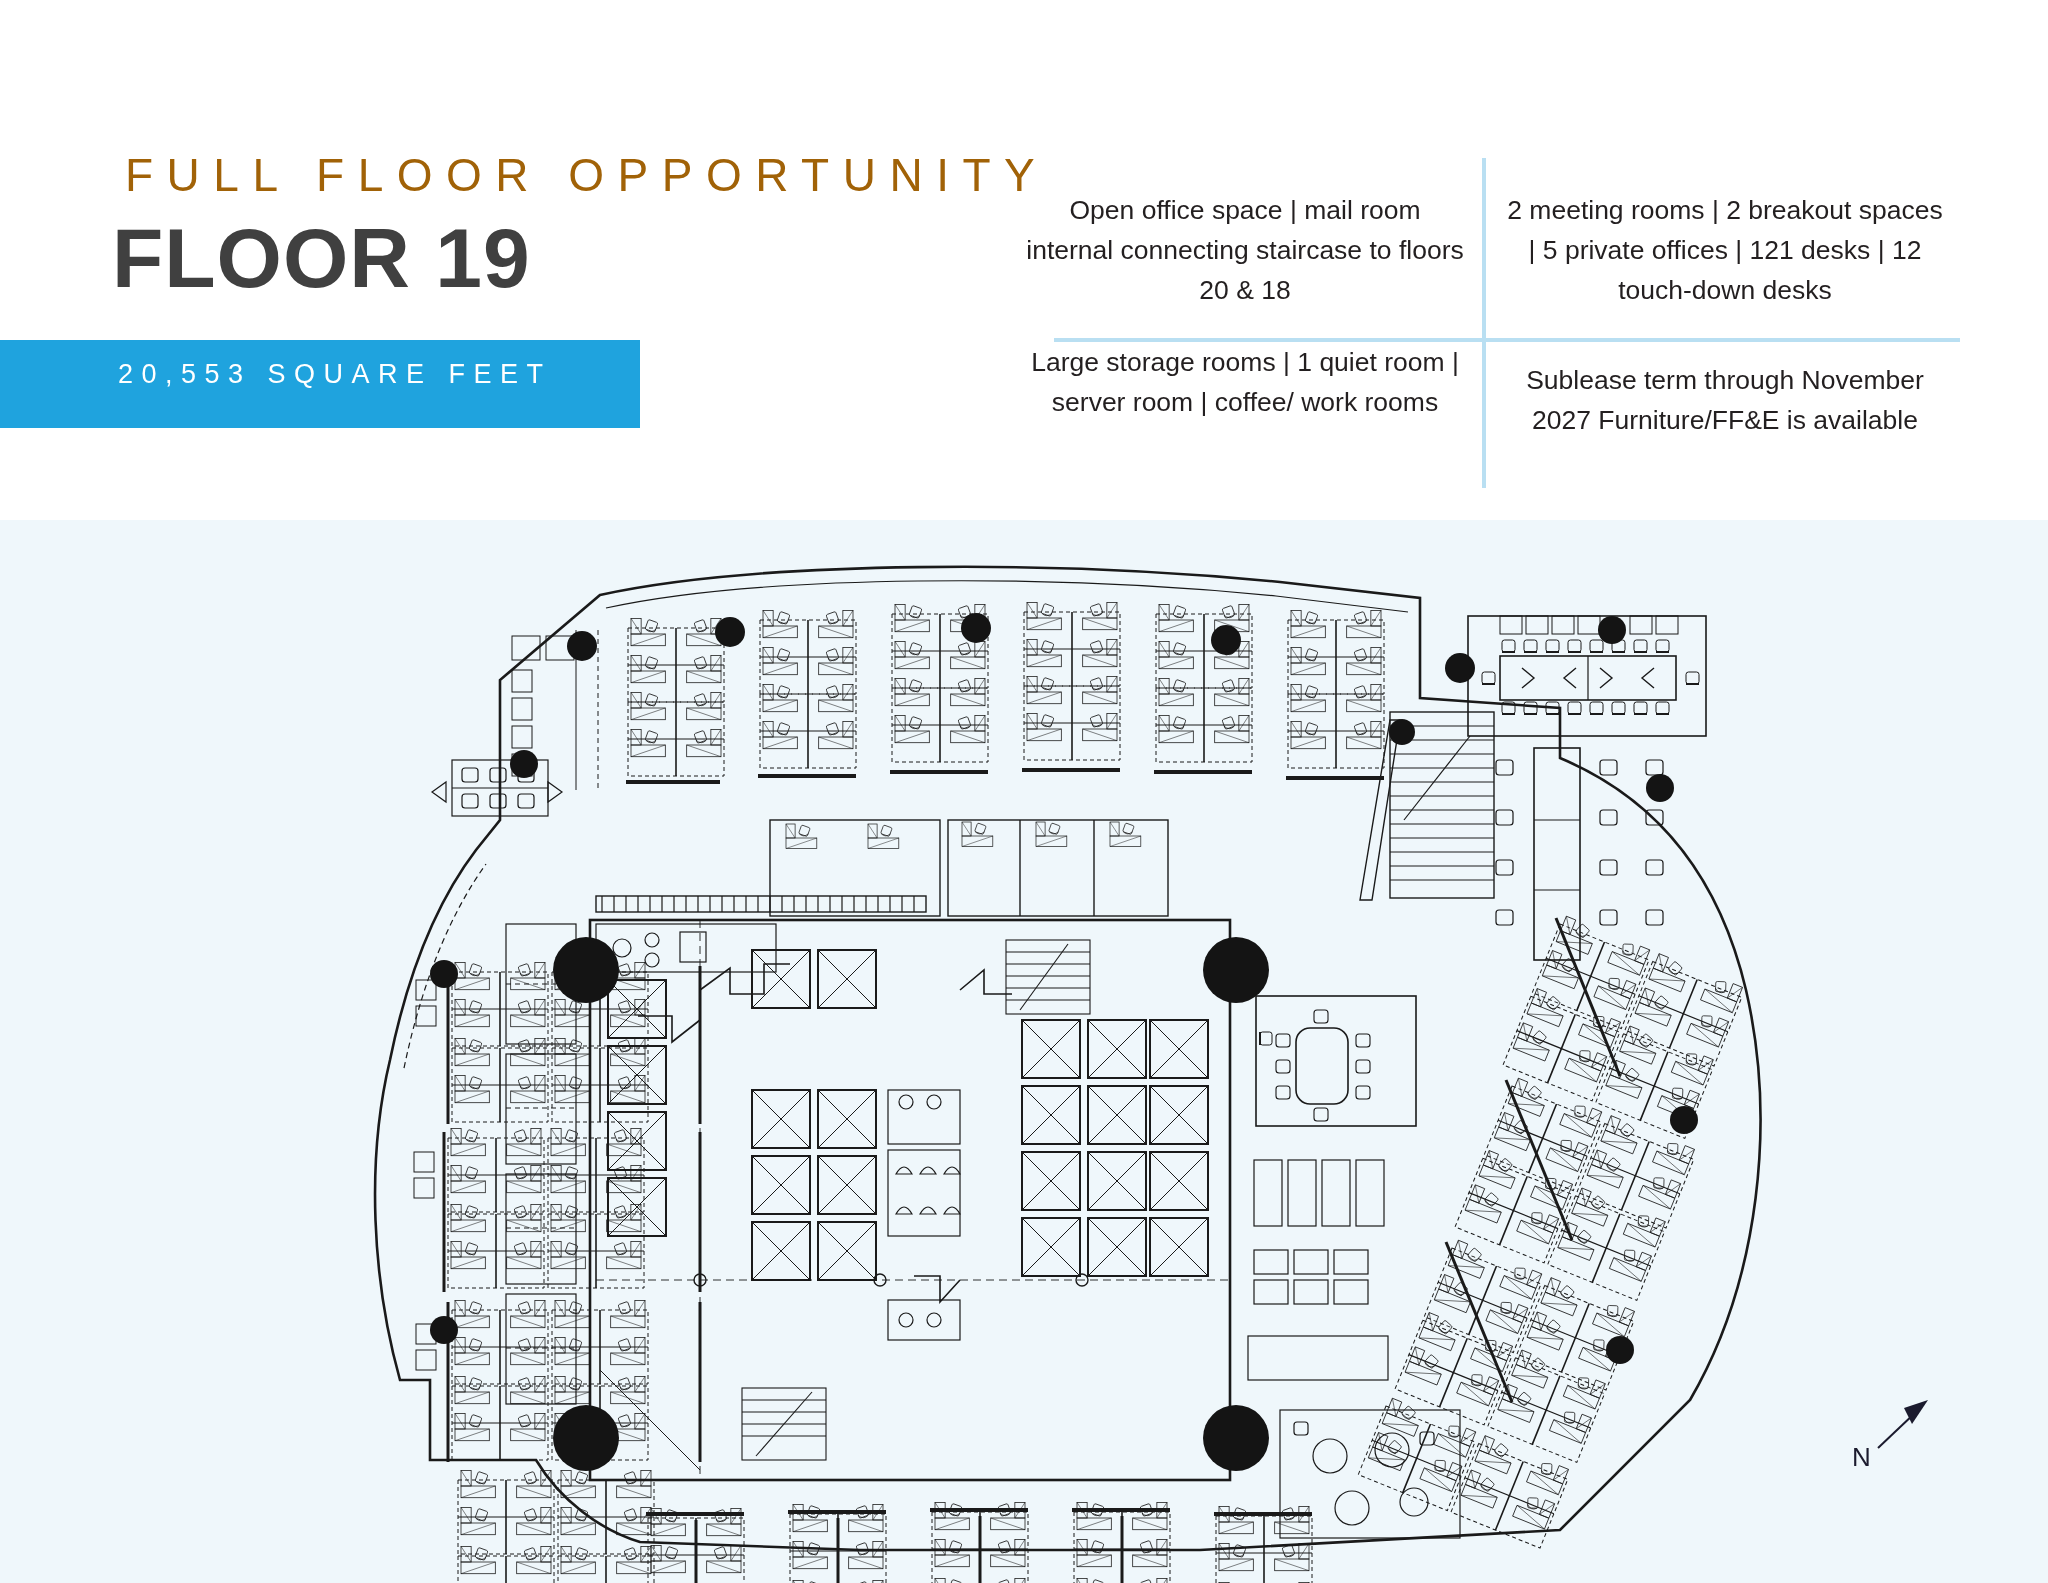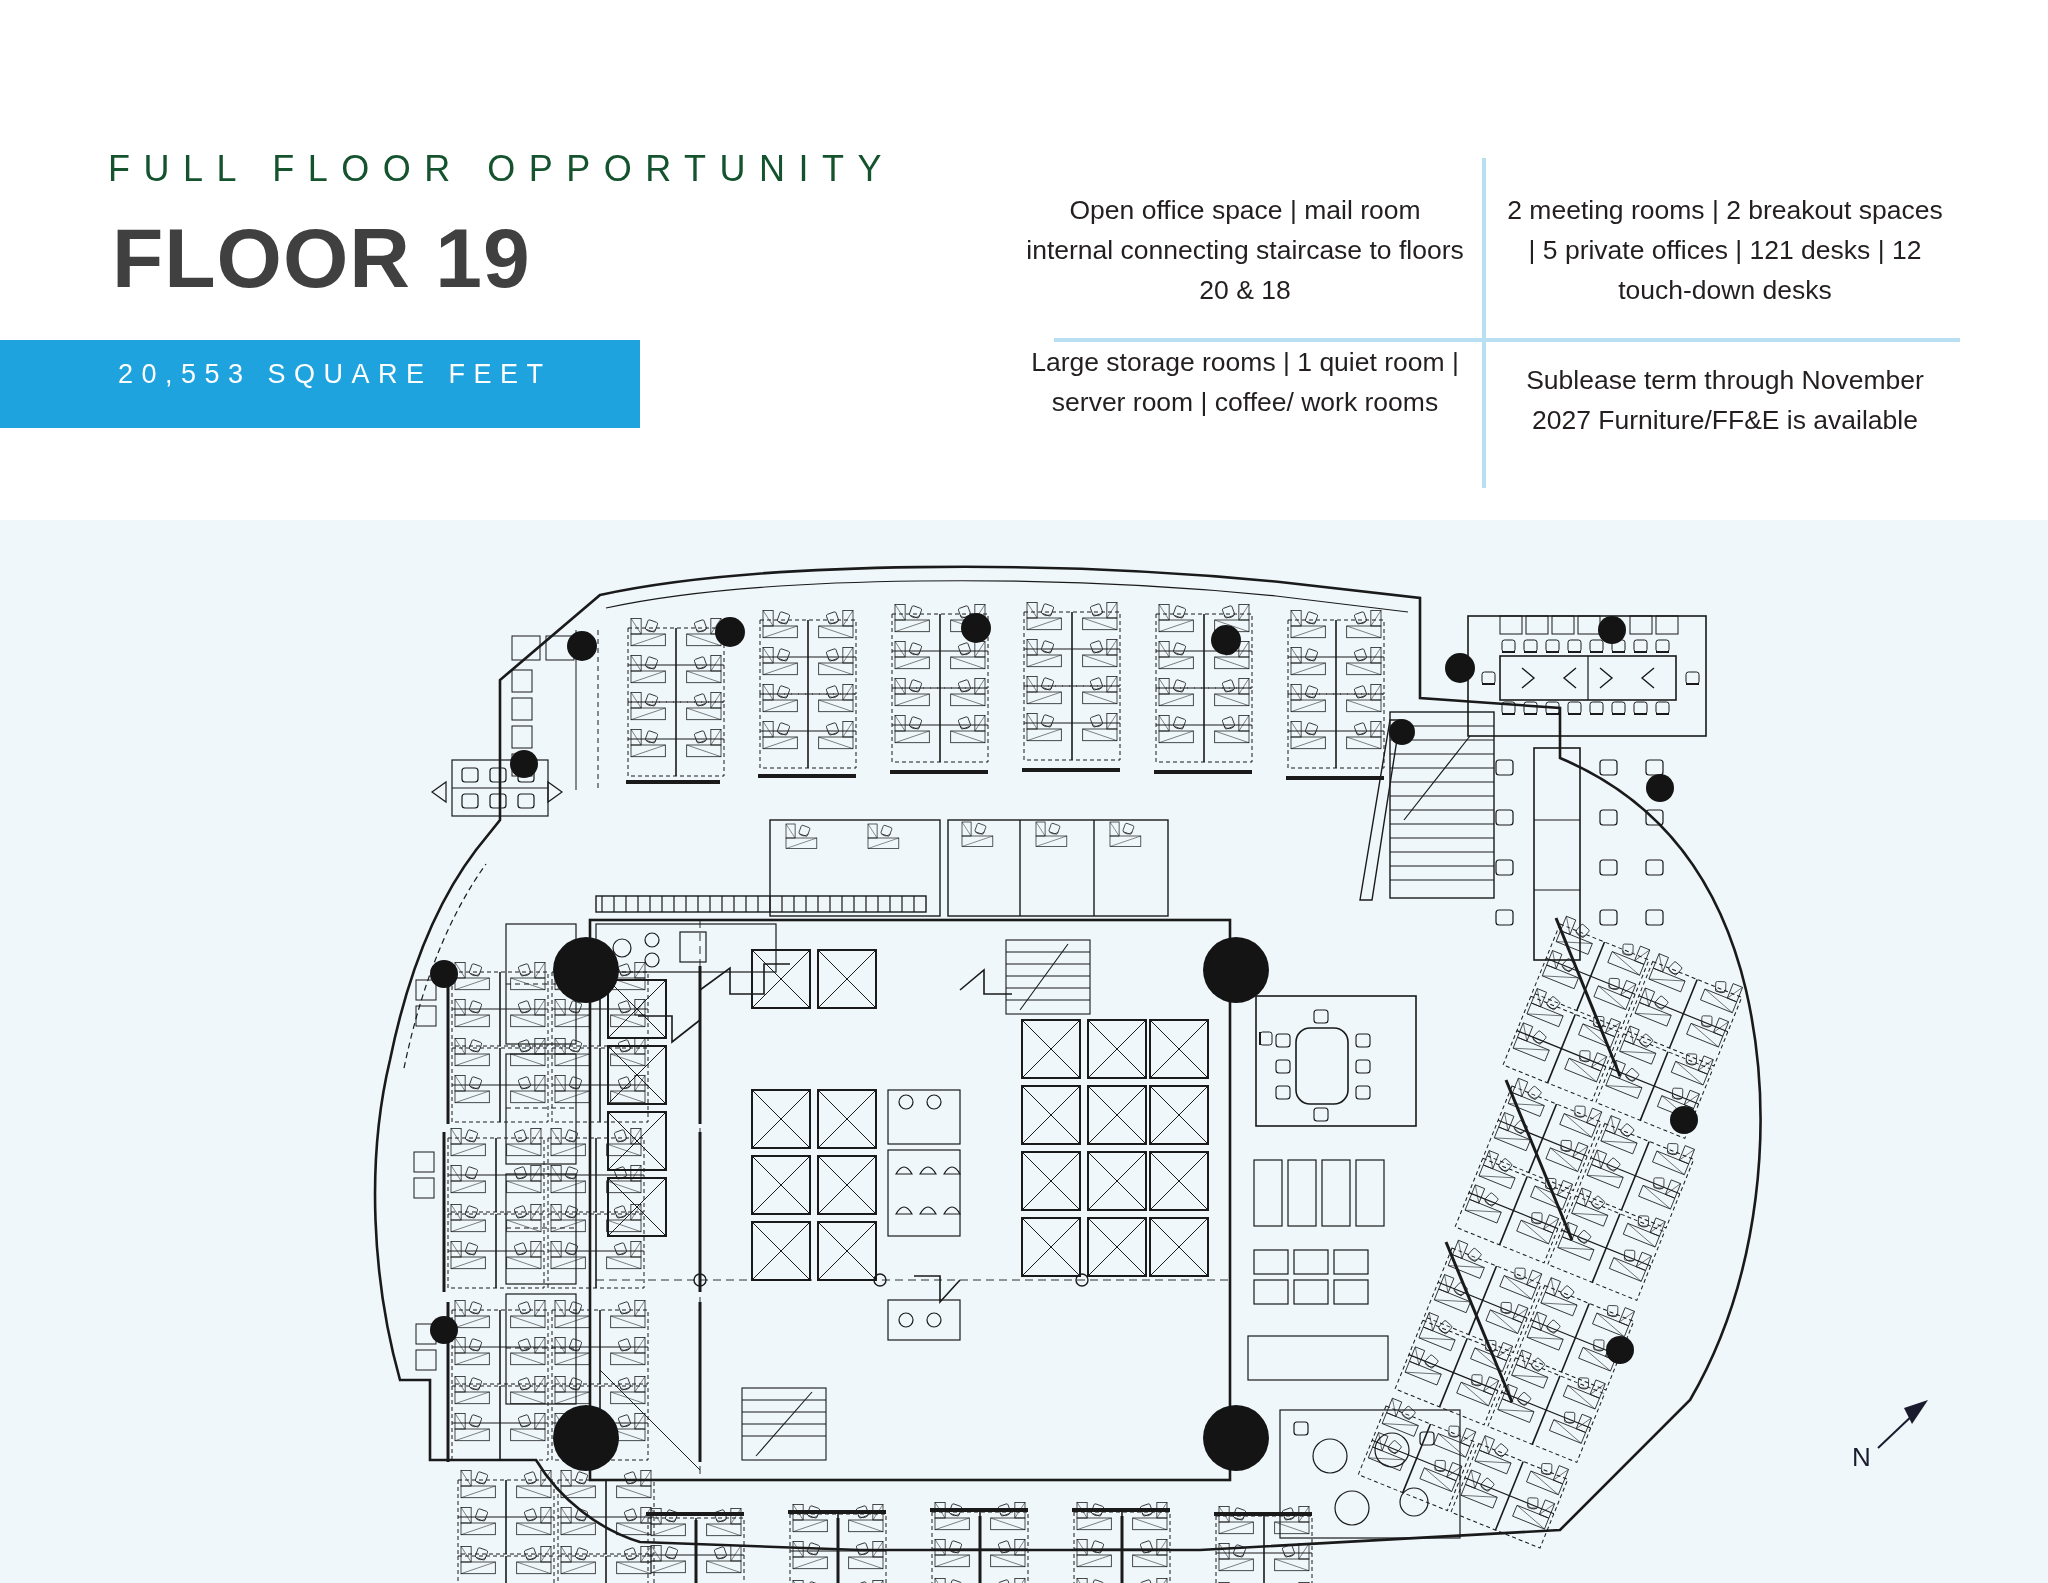--- a/index.html
+++ b/index.html
@@ -26,25 +26,25 @@
 
   .title-block {
     position: absolute;
     left: 0; top: 0;
     width: 940px;
     height: 520px;
   }
 
   .eyebrow {
     position: absolute;
-    left: 108px;
+    left: 125px;
     top: 148px;
-    font-size: 36px;
+    font-size: 46px;
     letter-spacing: 13.5px;
-    color: #14532d;
+    color: #a16207;
     font-weight: 300;
     white-space: nowrap;
   }
 
   .floor-name {
     position: absolute;
     left: 112px;
     top: 216px;
     font-size: 84px;
     font-weight: 700;

